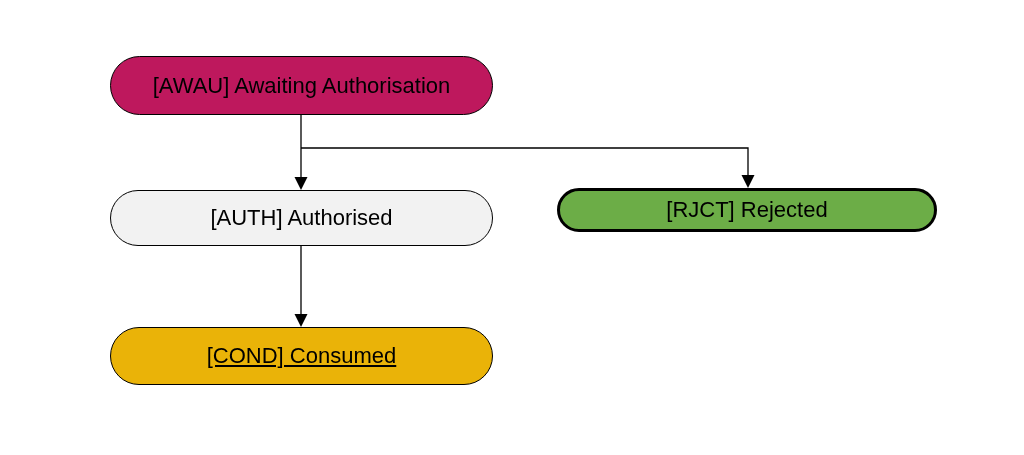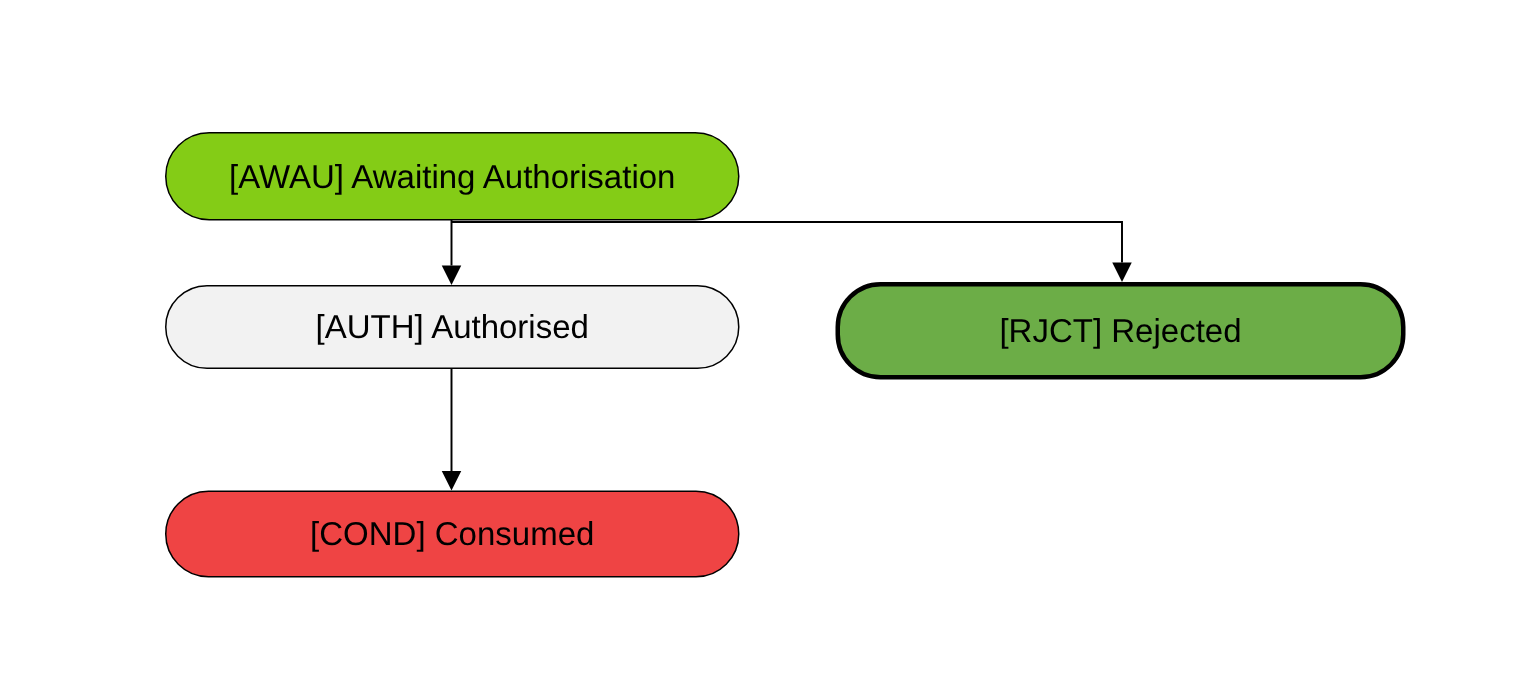--- a/index.html
+++ b/index.html
@@ -39,21 +39,21 @@
     background: #f2f2f2;
     border: 1.5px solid #000000;
     font-size: 22px;
     line-height: 1;
     color: #000000;
     text-align: center;
     white-space: nowrap;
   }
   .node--awau { left: 110px; top: 56px;  width: 383px; height: 59px; }
   .node--auth { left: 110px; top: 190px; width: 383px; height: 56px; }
-  .node--rjct { left: 557px; top: 188px; width: 380px; height: 65px; border-width: 3px; }
+  .node--rjct { left: 557px; top: 188px; width: 380px; height: 44px; border-width: 3px; }
   .node--cond { left: 110px; top: 327px; width: 383px; height: 58px; }
 </style>
 </head>
 <body>
 
 <div class="canvas">
 
   <svg class="edges" width="1024" height="455" viewBox="0 0 1024 455">
     <g>
       <path class="edge-line" d="M301,115 L301,177"></path>
@@ -62,29 +62,29 @@
     <g>
       <path class="edge-line" d="M301,148 L748,148 L748,175"></path>
       <polygon class="edge-arrow" points="748,188 741.5,175 754.5,175"></polygon>
     </g>
     <g>
       <path class="edge-line" d="M301,246 L301,314"></path>
       <polygon class="edge-arrow" points="301,327 294.5,314 307.5,314"></polygon>
     </g>
   </svg>
 
-  <div class="node node--awau" style="background: #84cc16; margin-top: 32px;">
+  <div class="node node--awau" style="background: #be185d;">
     <span>[AWAU] Awaiting Authorisation</span>
   </div>
 
   <div class="node node--auth" style="background: rgb(242, 242, 242); text-align: center;">
     <span>[AUTH] Authorised</span>
   </div>
 
   <div class="node node--rjct" style="background: rgb(108, 173, 71);">
     <span>[RJCT] Rejected</span>
   </div>
 
-  <div class="node node--cond" style="background: #ef4444;">
+  <div class="node node--cond" style="background: #eab308; text-decoration: underline;">
     <span>[COND] Consumed</span>
   </div>
 
 </div>
 
 </body></html>

